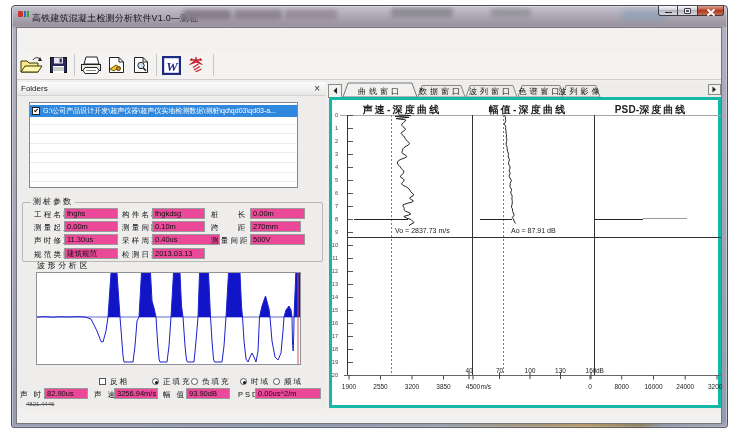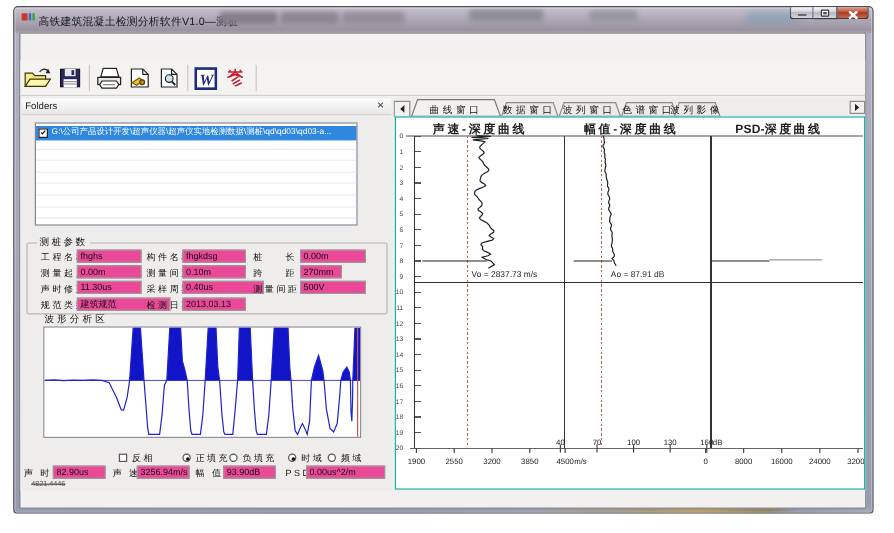--- a/index.html
+++ b/index.html
@@ -38,21 +38,21 @@
 #wflbl{position:absolute;left:20px;top:179px;font-size:8px;color:#111;letter-spacing:2.6px}
 #wfbox{position:absolute;left:19px;top:191px;width:265px;height:93px;background:#fff;border:1px solid #8f9098;overflow:hidden}
 
 .ctl{position:absolute;font-size:7.5px;color:#111;white-space:nowrap;letter-spacing:2px}
 .chk{display:inline-block;width:7px;height:7px;border:1px solid #555;background:#fff;vertical-align:-1px}
 .rad{display:inline-block;width:7px;height:7px;border:1px solid #555;border-radius:50%;background:#fff;vertical-align:-1px;position:relative}
 .rad.on:after{content:"";position:absolute;left:1.5px;top:1.5px;width:3px;height:3px;border-radius:50%;background:#111}
 
 #rpanel{position:absolute;left:311px;top:53px;width:393px;height:328px;background:#eeedec}
 #tabbar{position:absolute;left:0;top:0;width:432px;height:16px}
-#charts{position:absolute;left:1px;top:16px;width:392px;height:311px;background:#fff;border:1px solid #14b8a6}
+#charts{position:absolute;left:1px;top:16px;width:392px;height:311px;background:#fff;border:3px solid #14b8a6}
 
 #status{position:absolute;left:0;top:381px;width:704px;height:16px;background:#f1f1f0;border-top:1px solid #d8d7d5;font-size:8px;color:#222}
 .sbox{position:absolute;top:2px;height:10px;border:1px solid #cfcfcd;font-size:7px;text-align:center;line-height:9px}
 </style></head>
 <body>
 <div id="win">
  <div id="titlebar">
   <div class="abs" style="left:5px;top:3.5px;width:4.5px;height:6.5px;background:#c8362c;border-radius:1px"></div>
   <div class="abs" style="left:10.5px;top:4px;width:2.5px;height:6px;background:#2f6fc0"></div>
   <div class="abs" style="left:13.5px;top:4px;width:2.5px;height:6px;background:#36a04c"></div>
@@ -153,29 +153,29 @@
         <div class="pin" style="left:47px;top:127px;width:54px">fhghs</div>
    <div class="plbl" style="left:105px;top:129px">构件名称</div>
         <div class="pin" style="left:135px;top:127px;width:53px">fhgkdsg</div>
    <div class="plbl" style="left:194px;top:129px">桩&nbsp;&nbsp;&nbsp;&nbsp;长</div>
         <div class="pin" style="left:233px;top:127px;width:55px">0.00m</div>
    <div class="plbl" style="left:17px;top:142px">测量起点</div>
         <div class="pin" style="left:47px;top:140px;width:54px">0.00m</div>
    <div class="plbl" style="left:105px;top:142px">测量间距</div>
         <div class="pin" style="left:135px;top:140px;width:53px">0.10m</div>
    <div class="plbl" style="left:194px;top:142px">跨&nbsp;&nbsp;&nbsp;&nbsp;距</div>
-        <div class="pin" style="left:233px;top:140px;width:35px">270mm</div>
+        <div class="pin" style="left:233px;top:140px;width:51px">270mm</div>
    <div class="plbl" style="left:17px;top:155px">声时修正</div>
         <div class="pin" style="left:47px;top:153px;width:54px">11.30us</div>
    <div class="plbl" style="left:105px;top:155px">采样周期</div>
         <div class="pin" style="left:135px;top:153px;width:68px">0.40us</div>
    <div class="plbl" style="left:194px;top:155px">测量间距</div>
         <div class="pin" style="left:233px;top:153px;width:55px">500V</div>
    <div class="plbl" style="left:17px;top:169px">规范类型</div>
-        <div class="pin" style="left:47px;top:167px;width:78px">建筑规范</div>
+        <div class="pin" style="left:47px;top:167px;width:54px">建筑规范</div>
    <div class="plbl" style="left:105px;top:169px">检测日期</div>
         <div class="pin" style="left:135px;top:167px;width:53px">2013.03.13</div>
    <div id="wflbl">波形分析区</div>
    <div id="wfbox">
           <svg width="263" height="93" viewBox="0 0 263 93" style="position:absolute;left:0;top:0">
     <line x1="0" y1="44" x2="263" y2="44" stroke="#3a40c8" stroke-width="0.8"></line>
     <g fill="#1214c8" stroke="none">
      <polygon points="71,44 74,0 80,0 83,44"></polygon>
      <polygon points="102,44 104.5,0 113.5,0 115,28 117,35 119,44"></polygon>
      <polygon points="134,44 136.5,0 143,0 144.5,33 146,44"></polygon>

